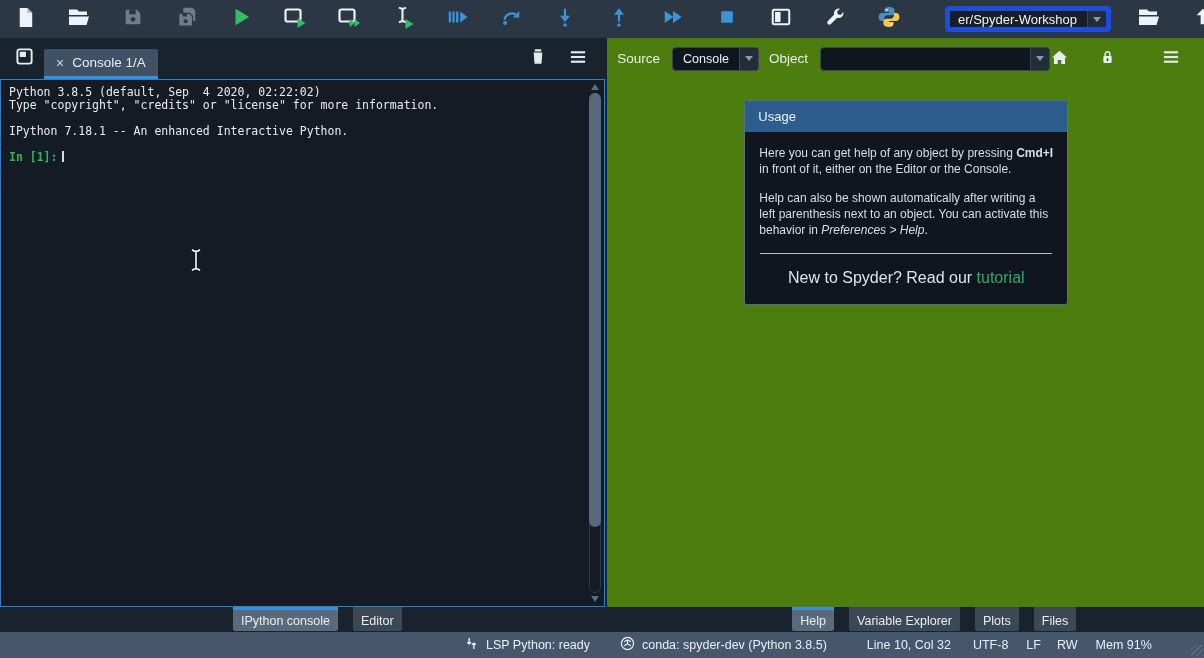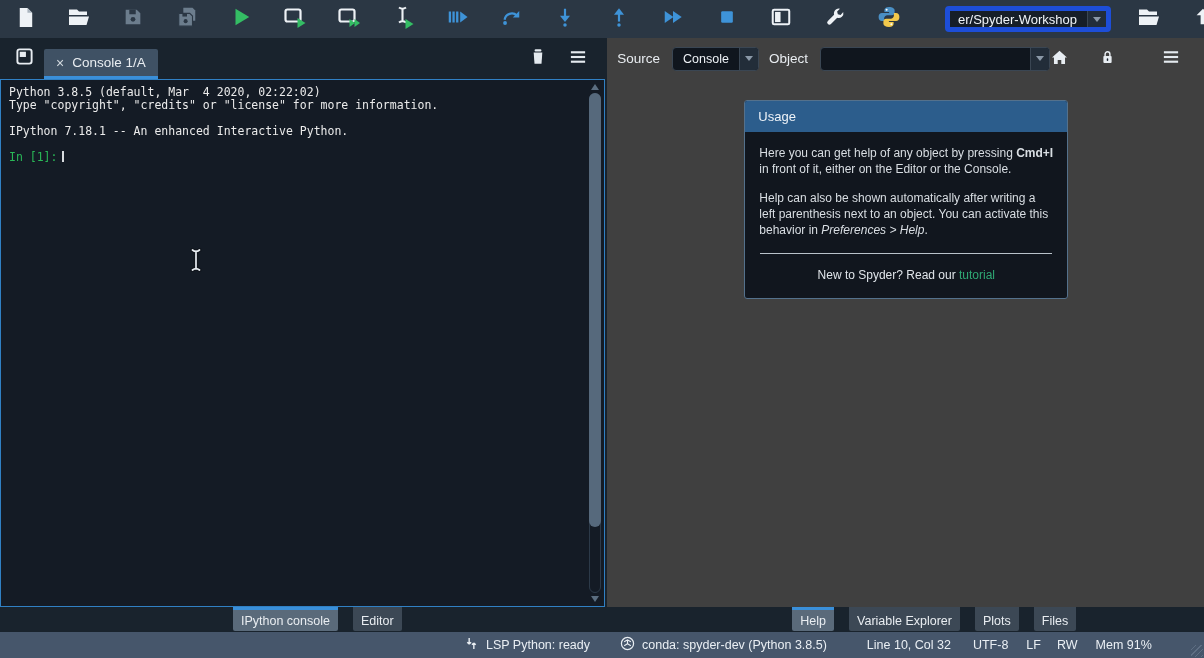--- a/index.html
+++ b/index.html
@@ -27,42 +27,42 @@
   .combo-arrow-box {
     width:19px; border-left:1px solid #3a4653; background:#222d39;
     display:flex; align-items:center; justify-content:center;
   }
   .tri-down { width:0; height:0; border-left:4px solid transparent;
     border-right:4px solid transparent; border-top:5px solid #8b99a8; }
   .tb-after-combo { margin-left:24px; }
   
   .main { display:flex; height:594px; }
   .panel-left { width:610px; display:flex; flex-direction:column; background:#19232d; }
-  .panel-right { flex:1; margin-left:2px; display:flex; flex-direction:column; background:#404040; }
+  .panel-right { flex:1; margin-left:2px; display:flex; flex-direction:column; background:#4d7c0f; }
   
   .tabbar { height:41px; display:flex; align-items:center; padding:0 12px; position:relative; }
   .browse-btn { width:24px; height:24px; display:flex; align-items:center; justify-content:center; }
   .console-tab {
     align-self:flex-end; margin-left:8px; height:30px; padding:0 12px;
     display:flex; align-items:center; gap:8px;
     background:#3f5164; border-bottom:3px solid #3a8fd9;
     font-size:13.5px; color:#e9edf1; border-radius:2px 2px 0 0;
   }
   .tab-close { font-size:14px; color:#d3dae0; line-height:1; }
   .tabbar-right { margin-left:auto; display:flex; align-items:center; gap:22px; padding-right:6px; }
   .sq-interrupt { width:11px; height:11px; background:#7d8894; }
   
   .console-area {
     flex:1; position:relative; margin:0; overflow:hidden;
     background:#141b25; border:1px solid #3080c4;
     font-family:"DejaVu Sans Mono", monospace; font-size:11.5px; line-height:13px;
     color:#ebebeb; padding:6px 20px 6px 8px;
   }
   .cline { white-space:pre; height:13px; }
-  .prompt { color:#29b857; font-weight:normal; }
+  .prompt { color:#29b857; font-weight:bold; }
   .caret { display:inline-block; width:2px; height:11px; background:#d8dcdf;
     vertical-align:-1px; margin-left:5px; }
   
   .vscroll { position:absolute; top:1px; right:1px; bottom:1px; width:15px; }
   .vs-arrow-up, .vs-arrow-down { position:absolute; left:3px; width:0; height:0;
     border-left:4.5px solid transparent; border-right:4.5px solid transparent; }
   .vs-arrow-up { top:3px; border-bottom:6px solid #5b6e81; }
   .vs-arrow-down { bottom:3px; border-top:6px solid #5b6e81; }
   .vs-track { position:absolute; top:12px; bottom:12px; left:1px; right:2px;
     border:1px solid #2c3a49; border-radius:6px; }
@@ -93,21 +93,21 @@
   .hicon.lock-i { margin-left:30px; }
   .hicon.menu-i { margin-left:46px; }
   
   .help-content { position:relative; flex:1; }
   .usage-card { position:absolute; left:137px; top:21px; width:324px;
     background:#11161e; border:1px solid #54718c; border-radius:3px; overflow:hidden; }
   .usage-header { background:#2c5d8c; color:#eef3f8; font-size:13px; padding:8px 13px; }
   .usage-body { padding:13px 14px 12px 14px; font-size:12px; line-height:1.34; color:#d9dee3; }
   .usage-body p + p { margin-top:13px; }
   .usage-hr { border:none; border-top:1px solid #b9c2ca; margin:15px 1px 13px 1px; }
-  .usage-footer { text-align:center; font-size:12px; color:#dfe4e9; padding-bottom:3px; }
+  .usage-footer { text-align:center; font-size:16px; color:#dfe4e9; padding-bottom:3px; }
   .link-green { color:#2fa874; cursor:pointer; }
   
   .statusbar { height:26px; background:#46566b; display:flex; align-items:center;
     font-size:12.5px; color:#eaeff4; position:relative; }
   .sb-group { display:flex; align-items:center; gap:7px; white-space:nowrap; }
   .sb-lsp { margin-left:464px; }
   .sb-conda { margin-left:30px;align-items:center; }
   .sb-line { margin-left:40px; }
   .sb-enc { margin-left:22px; }
   .sb-eol { margin-left:18px; }
@@ -276,21 +276,21 @@
                 </svg></span></div>
           <div><span><svg width="18" height="16" viewBox="0 0 20 18">
                   <rect x="2" y="2.5" width="16" height="2.4" fill="#e4eaef"></rect>
                   <rect x="2" y="7.8" width="16" height="2.4" fill="#e4eaef"></rect>
                   <rect x="2" y="13.1" width="16" height="2.4" fill="#e4eaef"></rect>
                 </svg></span></div>
         </div>
       </div>
 
       <div class="console-area">
-        <div class="cline">Python 3.8.5 (default, Mar  4 2020, 02:22:02)</div>
+        <div class="cline">Python 3.8.5 (default, Sep  4 2020, 02:22:02)</div>
         <div class="cline">Type "copyright", "credits" or "license" for more information.</div>
         <div class="cline">&nbsp;</div>
         <div class="cline">IPython 7.18.1 -- An enhanced Interactive Python.</div>
         <div class="cline">&nbsp;</div>
         <div class="cline"><span class="prompt">In [1]:</span><span class="caret"></span></div>
 
         <div class="vscroll">
           <span class="vs-arrow-up"></span>
           <div class="vs-track"></div>
           <div class="vs-thumb"></div>

